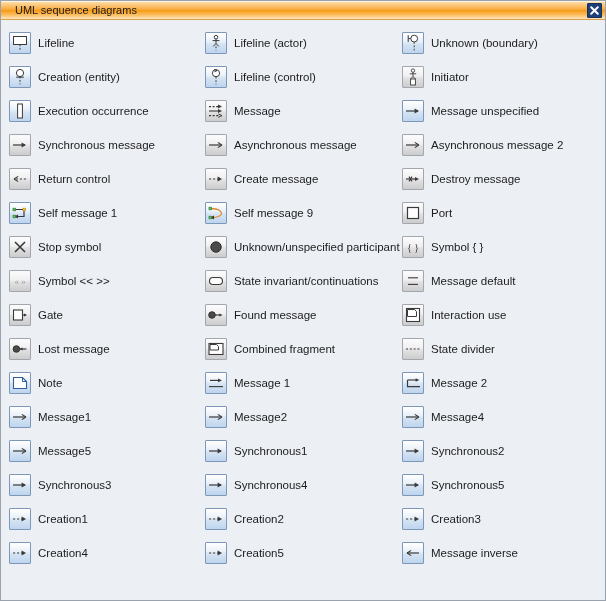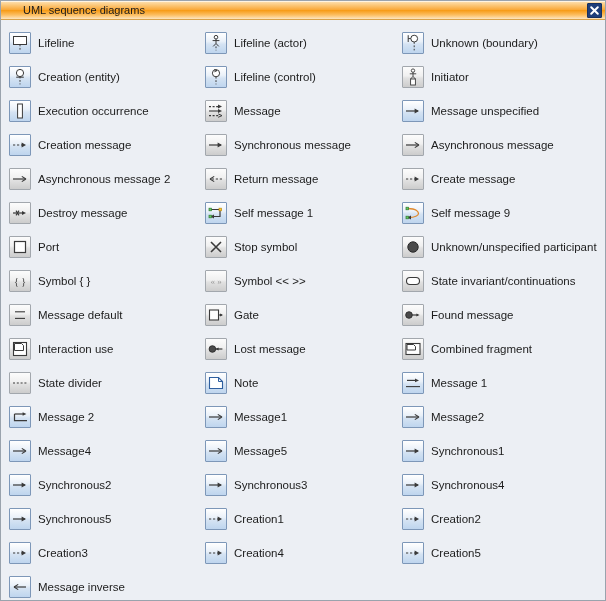--- a/index.html
+++ b/index.html
@@ -40,21 +40,21 @@
   .titlebar::before {
     content: "";
     position: absolute;
     left: 0; right: 0; top: 0;
     height: 1px;
     background: #fff4e2;
   }
   .title-text {
     font-size: 11px;
     color: #1a1a1a;
-    padding-left: 22px;
+    padding-left: 14px;
     line-height: 19px;
     white-space: nowrap;
     letter-spacing: 0px;
   }
   .close-btn {
     position: absolute;
     right: 3px;
     top: 2px;
     width: 15px;
     height: 15px;
@@ -232,29 +232,20 @@
         <div class="cell">
           <div class="tile blue">
             <svg viewBox="0 0 20 20" width="20" height="20">
               <line x1="3" y1="10" x2="15" y2="10" stroke="#3a3a3a" stroke-width="1.2"></line>
               <path d="M16 10 L11.6 7.6 L11.6 12.4 Z" fill="#3a3a3a"></path>
             </svg>
           </div>
           <span class="cell-label">Message unspecified</span>
         </div>
         <div class="cell">
-          <div class="tile blue">
-            <svg viewBox="0 0 20 20" width="20" height="20">
-              <line x1="3" y1="10" x2="15" y2="10" stroke="#3a3a3a" stroke-width="1.2" stroke-dasharray="2.2,1.8"></line>
-              <path d="M16 10 L11.6 7.6 L11.6 12.4 Z" fill="#3a3a3a"></path>
-            </svg>
-          </div>
-          <span class="cell-label">Creation message</span>
-        </div>
-        <div class="cell">
           <div class="tile gray">
             <svg viewBox="0 0 20 20" width="20" height="20">
               <line x1="3" y1="10" x2="15" y2="10" stroke="#3a3a3a" stroke-width="1.2"></line>
               <path d="M16 10 L11.6 7.6 L11.6 12.4 Z" fill="#3a3a3a"></path>
             </svg>
           </div>
           <span class="cell-label">Synchronous message</span>
         </div>
         <div class="cell">
           <div class="tile gray">
@@ -274,21 +265,21 @@
           </div>
           <span class="cell-label">Asynchronous message 2</span>
         </div>
         <div class="cell">
           <div class="tile gray">
             <svg viewBox="0 0 20 20" width="20" height="20">
               <line x1="16" y1="10" x2="4" y2="10" stroke="#3a3a3a" stroke-width="1.2" stroke-dasharray="2.2,1.8"></line>
               <path d="M4 10 L8.2 7.4 M4 10 L8.2 12.6" stroke="#3a3a3a" stroke-width="1.1" fill="none"></path>
             </svg>
           </div>
-          <span class="cell-label">Return message</span>
+          <span class="cell-label">Return control</span>
         </div>
         <div class="cell">
           <div class="tile gray">
             <svg viewBox="0 0 20 20" width="20" height="20">
               <line x1="3" y1="10" x2="15" y2="10" stroke="#3a3a3a" stroke-width="1.2" stroke-dasharray="2.2,1.8"></line>
               <path d="M16 10 L11.6 7.6 L11.6 12.4 Z" fill="#3a3a3a"></path>
             </svg>
           </div>
           <span class="cell-label">Create message</span>
         </div>

